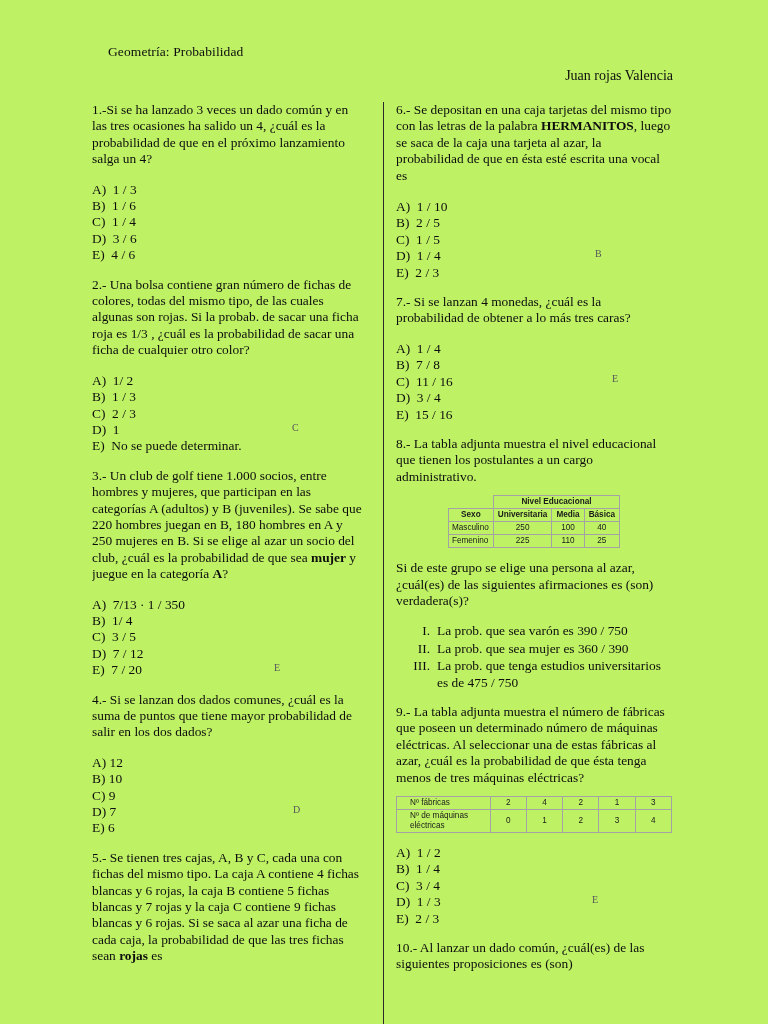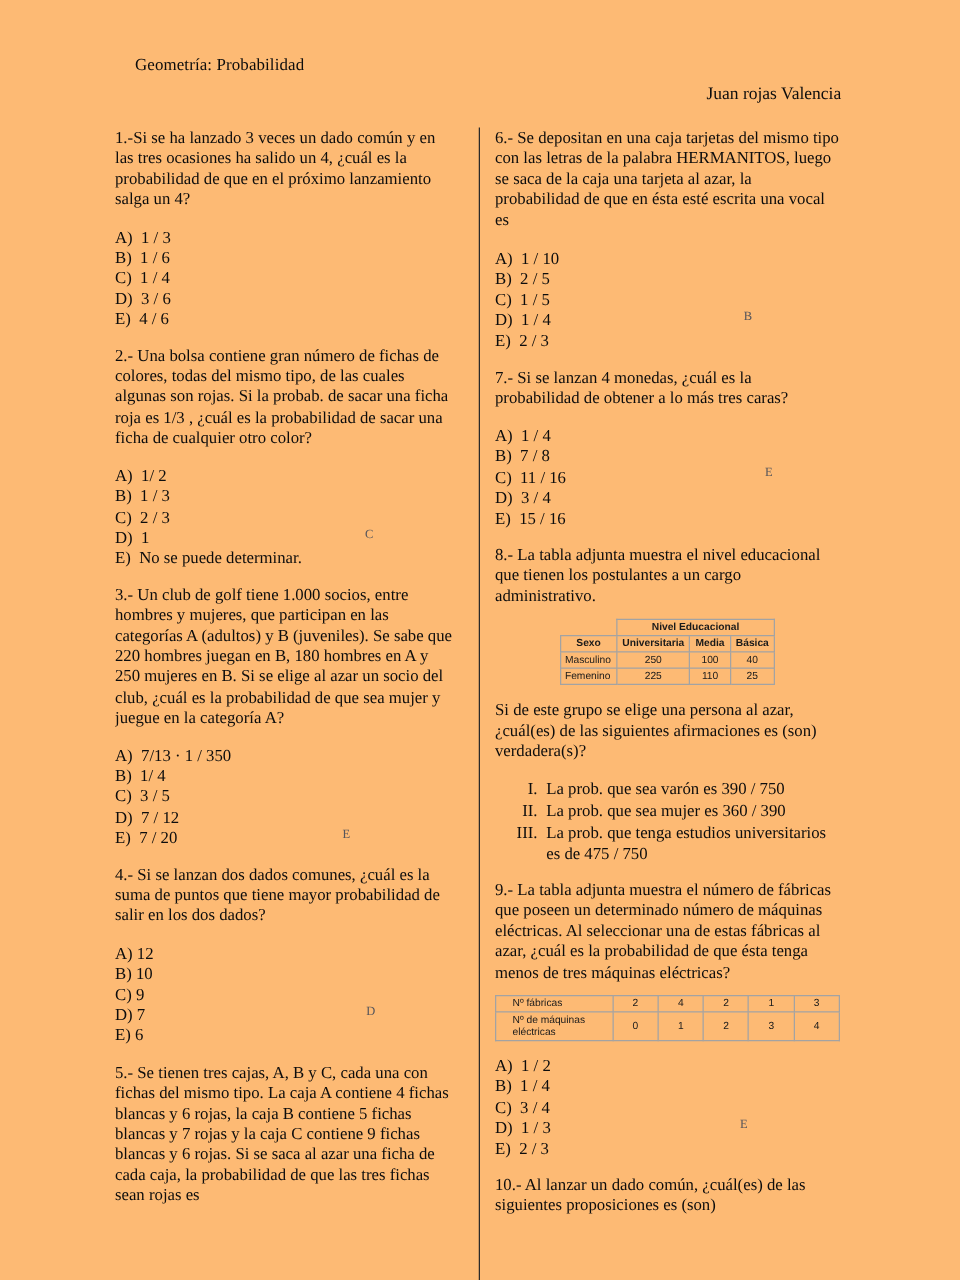--- a/index.html
+++ b/index.html
@@ -12,21 +12,21 @@
     height: 1024px;
     position: relative;
     overflow: hidden;
     font-family: "Liberation Serif", "DejaVu Serif", serif;
     color: #0d0d0d;
   }
 
   .page {
     position: absolute;
     inset: 0;
-    background: #fdba74;
+    background: #bef264;
   }
 
   
   .doc-header {
     position: absolute;
     left: 0;
     right: 0;
     top: 44px;
     height: 46px;
   }
@@ -74,21 +74,21 @@
   .q {
     position: relative;
     margin-bottom: 13px;
   }
   .q-text {
     font-size: 13.4px;
     line-height: 16.4px;
     text-align: left;
     white-space: pre-wrap;
   }
-  .q-text b { font-weight: normal; }
+  .q-text b { font-weight: bold; }
 
   .opts {
     margin-top: 14px;
     position: relative;
   }
   .opt {
     font-size: 13.4px;
     line-height: 16.4px;
     white-space: pre;
   }

